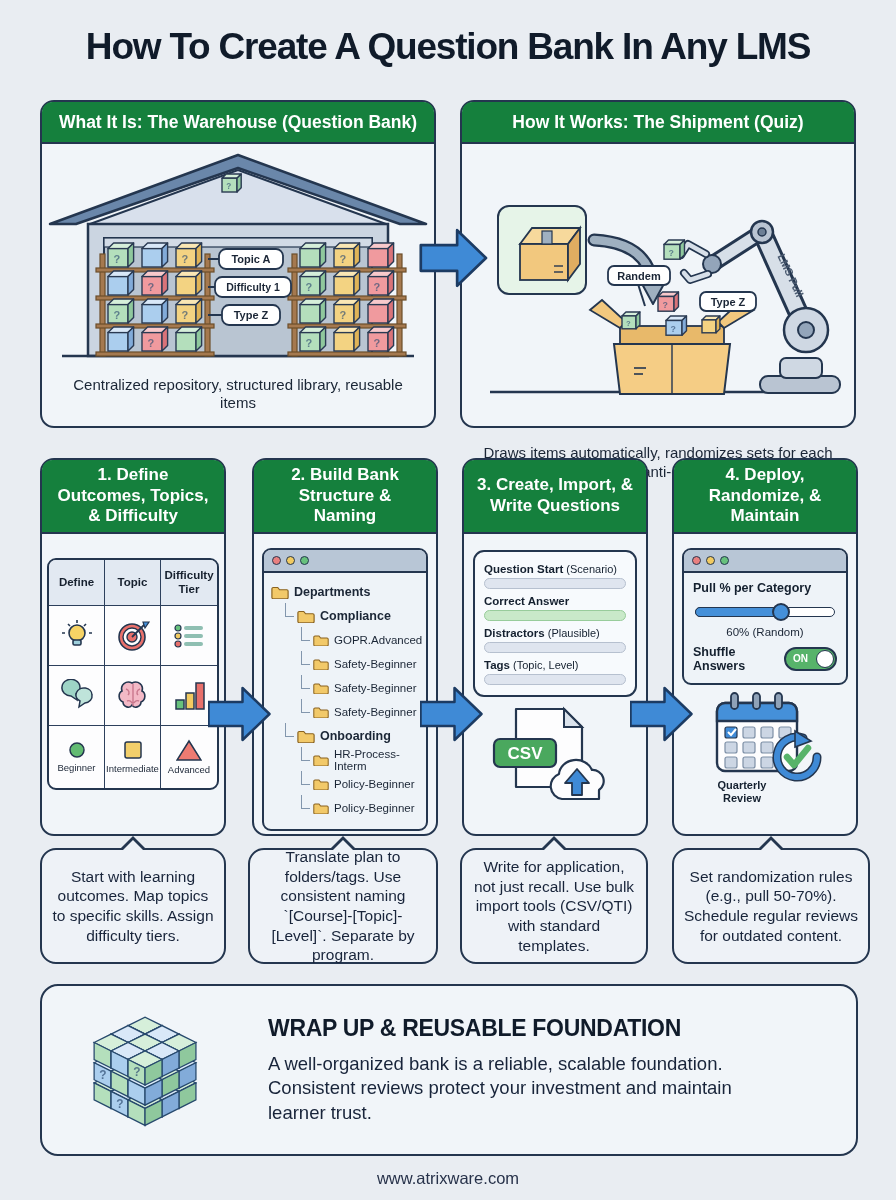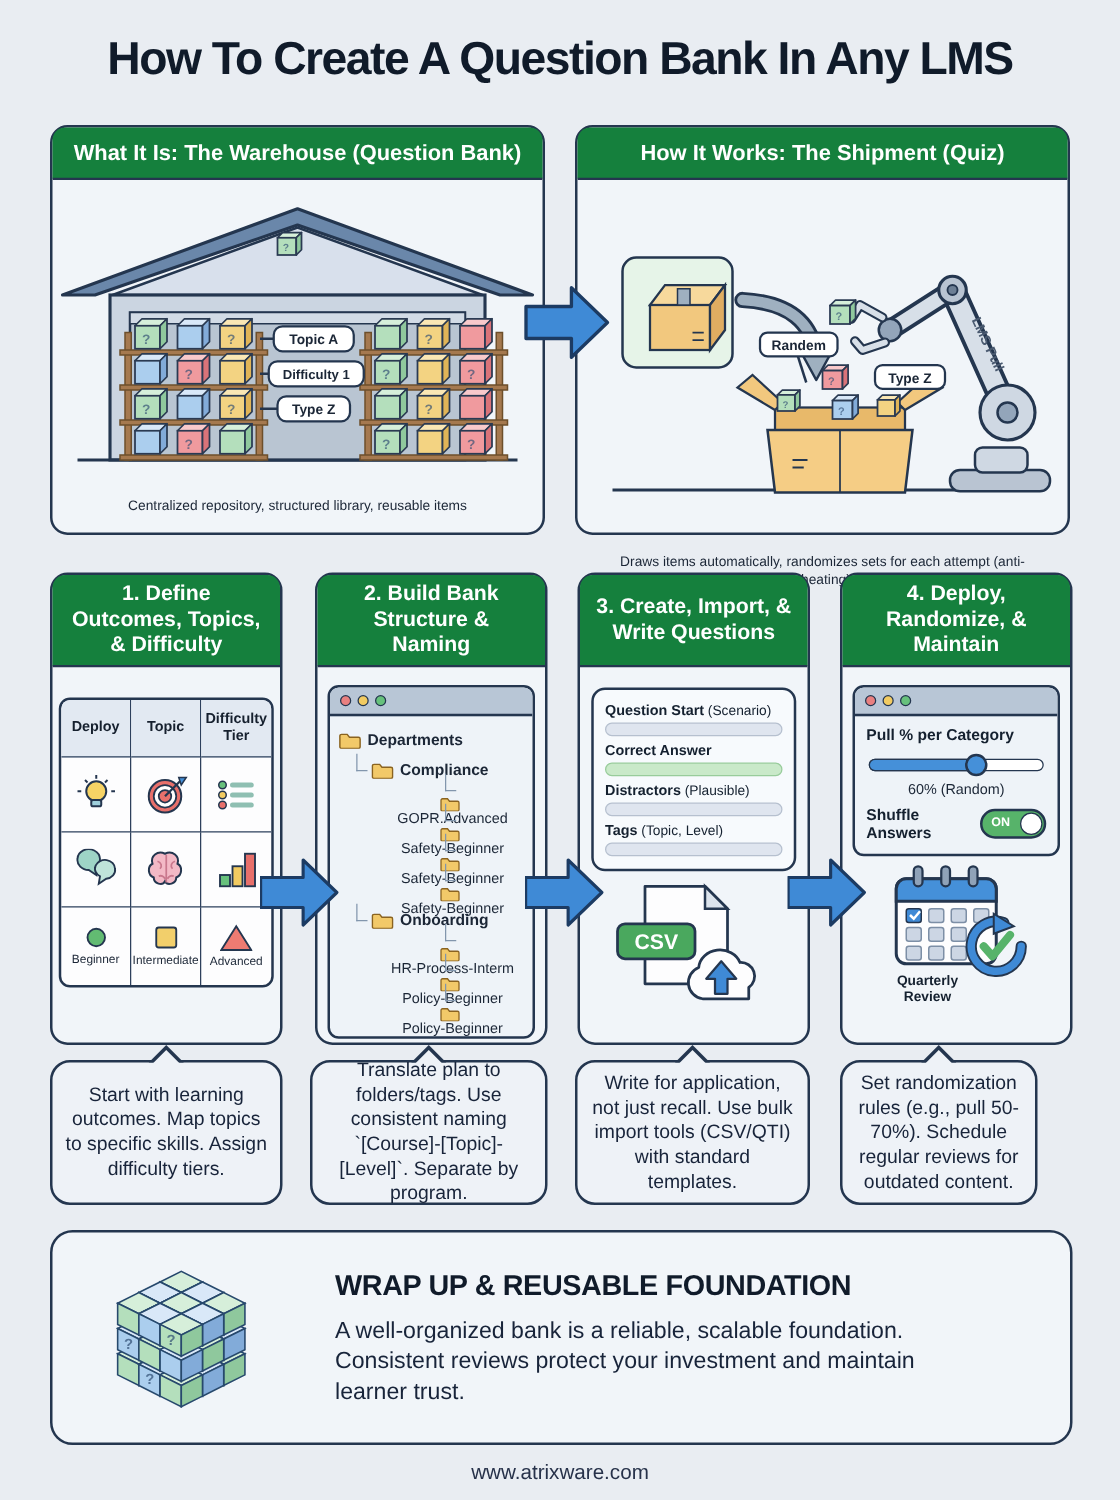--- a/index.html
+++ b/index.html
@@ -5,21 +5,21 @@
   html,body{margin:0;padding:0;}
   body{width:896px;height:1200px;background:#e9edf2;font-family:"Liberation Sans",sans-serif;color:#16202e;position:relative;overflow:hidden;}
   .title{position:absolute;top:26px;left:0;width:100%;text-align:center;font-size:37px;font-weight:bold;letter-spacing:-1.2px;color:#101b2a;margin:0;}
   .panel{position:absolute;background:#f1f5f9;border:2.5px solid #24364f;border-radius:14px;box-sizing:border-box;}
   .panel-head{background:#15803d;border-bottom:2.5px solid #24364f;border-radius:10px 10px 0 0;color:#fff;font-weight:bold;display:flex;align-items:center;justify-content:center;text-align:center;}
   
   .concept{width:396px;top:100px;height:328px;display:flex;flex-direction:column;}
   #concept-0{left:40px;}  #concept-1{left:460px;gap:36px;}
   .concept .panel-head{height:40px;font-size:17.5px;flex:none;}
   .concept .art{flex:1;display:flex;align-items:center;justify-content:center;}
-  .concept .cap{font-size:11px;text-align:center;padding:0 16px 13px;line-height:1.25;color:#1b2636;}
+  .concept .cap{font-size:15px;text-align:center;padding:0 16px 13px;line-height:1.25;color:#1b2636;}
   
   .arrow{position:absolute;z-index:5;}
   .arrow svg{display:block;width:100%;height:100%;}
   #arrow-top{left:419px;top:227px;width:72px;height:62px;}
   #arrow-1{left:208px;top:685px;width:65px;height:58px;}
   #arrow-2{left:420px;top:685px;width:65px;height:58px;}
   #arrow-3{left:630px;top:685px;width:65px;height:58px;}
   
   .step{width:186px;top:458px;height:378px;}
   #step-0{left:40px;} #step-1{left:252px;} #step-2{left:462px;} #step-3{left:672px;}
@@ -36,21 +36,21 @@
   
   .window{margin:14px 8px 0;background:#eef3f8;border:2px solid #24364f;border-radius:9px;overflow:hidden;}
   .titlebar{height:21px;background:#b8c6d6;border-bottom:2px solid #24364f;display:flex;align-items:center;gap:5px;padding-left:8px;}
   .dot{width:9px;height:9px;border-radius:50%;border:1.5px solid #24364f;box-sizing:border-box;}
   .dot.r{background:#e98080;} .dot.y{background:#f2cb61;} .dot.g{background:#67c17c;}
   
   .tree{padding:7px 3px 9px 7px;}
   .trow{display:flex;align-items:center;height:24px;font-size:11.5px;color:#1b2636;}
   .trow.b{font-weight:bold;font-size:12.5px;}
   .trow .fold{flex:none;margin-right:5px;display:flex;}
-  .lvl1{margin-left:14px;} .lvl2{margin-left:30px;flex-direction:column;}
+  .lvl1{margin-left:14px;} .lvl2{margin-left:30px;}
   .lvl1::before,.lvl2::before{content:"";width:8px;height:13px;border-left:1.6px solid #8296ad;border-bottom:1.6px solid #8296ad;margin:-9px 3px 4px 0;flex:none;}
   
   .form-card{margin:16px 9px 0;background:#f7fafd;border:2px solid #24364f;border-radius:11px;padding:8px 9px 4px;}
   .f-label{font-size:11px;margin:3px 0 3px;color:#14202f;}
   .f-label b{font-size:11.5px;}
   .bar{height:11px;border-radius:6px;background:#dfe5ef;border:1.5px solid #b6c0cf;margin-bottom:6px;box-sizing:border-box;}
   .bar.green{background:#c9e9c9;border-color:#98cc9b;}
   .csv-wrap{display:flex;justify-content:center;margin-top:8px;}
   
   .ctl{padding:8px 9px 6px;}
@@ -64,21 +64,21 @@
   .toggle{width:53px;height:24px;border-radius:13px;background:#57b36a;border:2px solid #24364f;position:relative;box-sizing:border-box;flex:none;}
   .toggle .on{position:absolute;left:7px;top:4px;color:#fff;font-size:10px;font-weight:bold;}
   .knob{position:absolute;right:1px;top:1px;width:18px;height:18px;background:#fff;border:1.5px solid #24364f;border-radius:50%;box-sizing:border-box;}
   .cal-wrap{display:flex;flex-direction:column;align-items:center;margin-top:4px;}
   .cal-label{width:72px;text-align:center;font-weight:bold;font-size:11px;line-height:1.15;margin:-8px 46px 0 0;color:#14202f;}
   
   .bubble{position:absolute;top:848px;height:116px;background:#eef2f7;border:2.5px solid #24364f;border-radius:16px;box-sizing:border-box;display:flex;align-items:center;justify-content:center;text-align:center;font-size:15.5px;line-height:1.27;padding:8px 9px;color:#18243a;}
   .bubble::before{content:"";position:absolute;top:-14px;left:50%;margin-left:-14px;border:14px solid transparent;border-bottom:14px solid #24364f;border-top:0;}
   .bubble::after{content:"";position:absolute;top:-10px;left:50%;margin-left:-11px;border:11px solid transparent;border-bottom:11px solid #eef2f7;border-top:0;}
   #bubble-0{left:40px;width:186px;} #bubble-1{left:248px;width:190px;}
-  #bubble-2{left:460px;width:188px;} #bubble-3{left:672px;width:158px;}
+  #bubble-2{left:460px;width:188px;} #bubble-3{left:672px;width:198px;}
   
   .wrap{left:40px;top:984px;width:818px;height:172px;border-radius:18px;display:flex;align-items:center;}
   .wrap-art{margin-left:40px;flex:none;}
   .wrap-text{margin-left:26px;width:520px;}
   .wrap-text h2{font-size:23px;margin:0 0 10px;letter-spacing:-0.3px;color:#101b2a;}
   .wrap-text p{font-size:18.5px;margin:0;line-height:1.3;color:#18243a;}
   .footer{position:absolute;bottom:12px;width:100%;text-align:center;font-size:16.5px;color:#27324a;}
   svg text{font-family:"Liberation Sans",sans-serif;}
 </style>
 </head>
@@ -392,21 +392,21 @@
 </div>
 <div class="arrow" id="arrow-3">
   <svg viewBox="0 0 64 58">
       <polygon points="0,17 34,17 34,3 61,29 34,55 34,41 0,41" fill="#3f8ad6" stroke="#1c3b63" stroke-width="2.5" stroke-linejoin="round"></polygon>
     </svg>
 </div>
 
 <div class="panel step" id="step-0">
   <div class="panel-head">1. Define Outcomes, Topics, &amp; Difficulty</div>
   <div class="gt">
-    <div class="c hc">Deploy</div>
+    <div class="c hc">Define</div>
     <div class="c hc">Topic</div>
     <div class="c hc">Difficulty Tier</div>
     <div class="c ic">
       <svg width="36" height="36" viewBox="0 0 36 36">
           <g stroke="#24364f" stroke-width="1.6">
             <circle cx="18" cy="15" r="8" fill="#f6d365"></circle>
             <rect x="14" y="22" width="8" height="5" rx="1.5" fill="#9fd0dc"></rect>
             <line x1="18" y1="2" x2="18" y2="5"></line>
             <line x1="6" y1="15" x2="3" y2="15"></line>
             <line x1="33" y1="15" x2="30" y2="15"></line>

